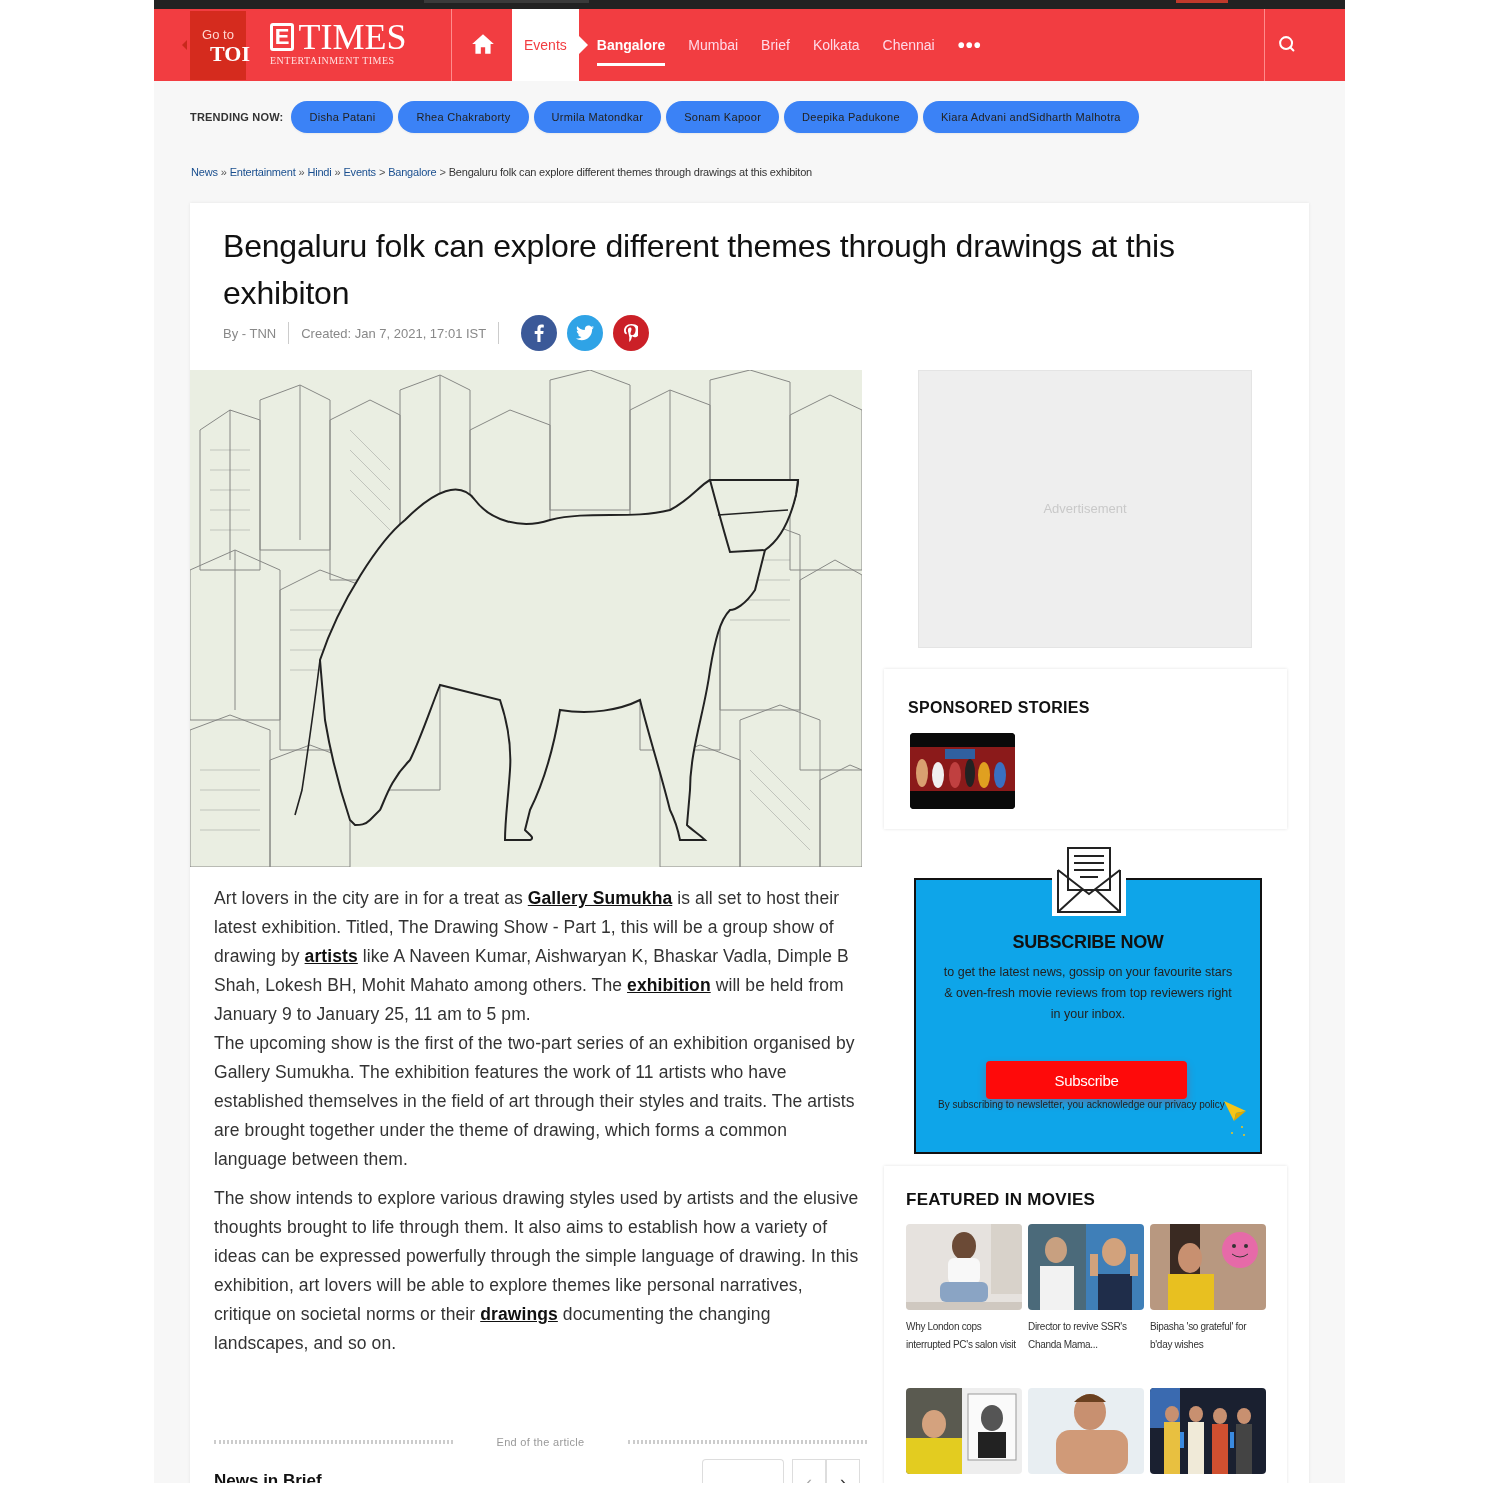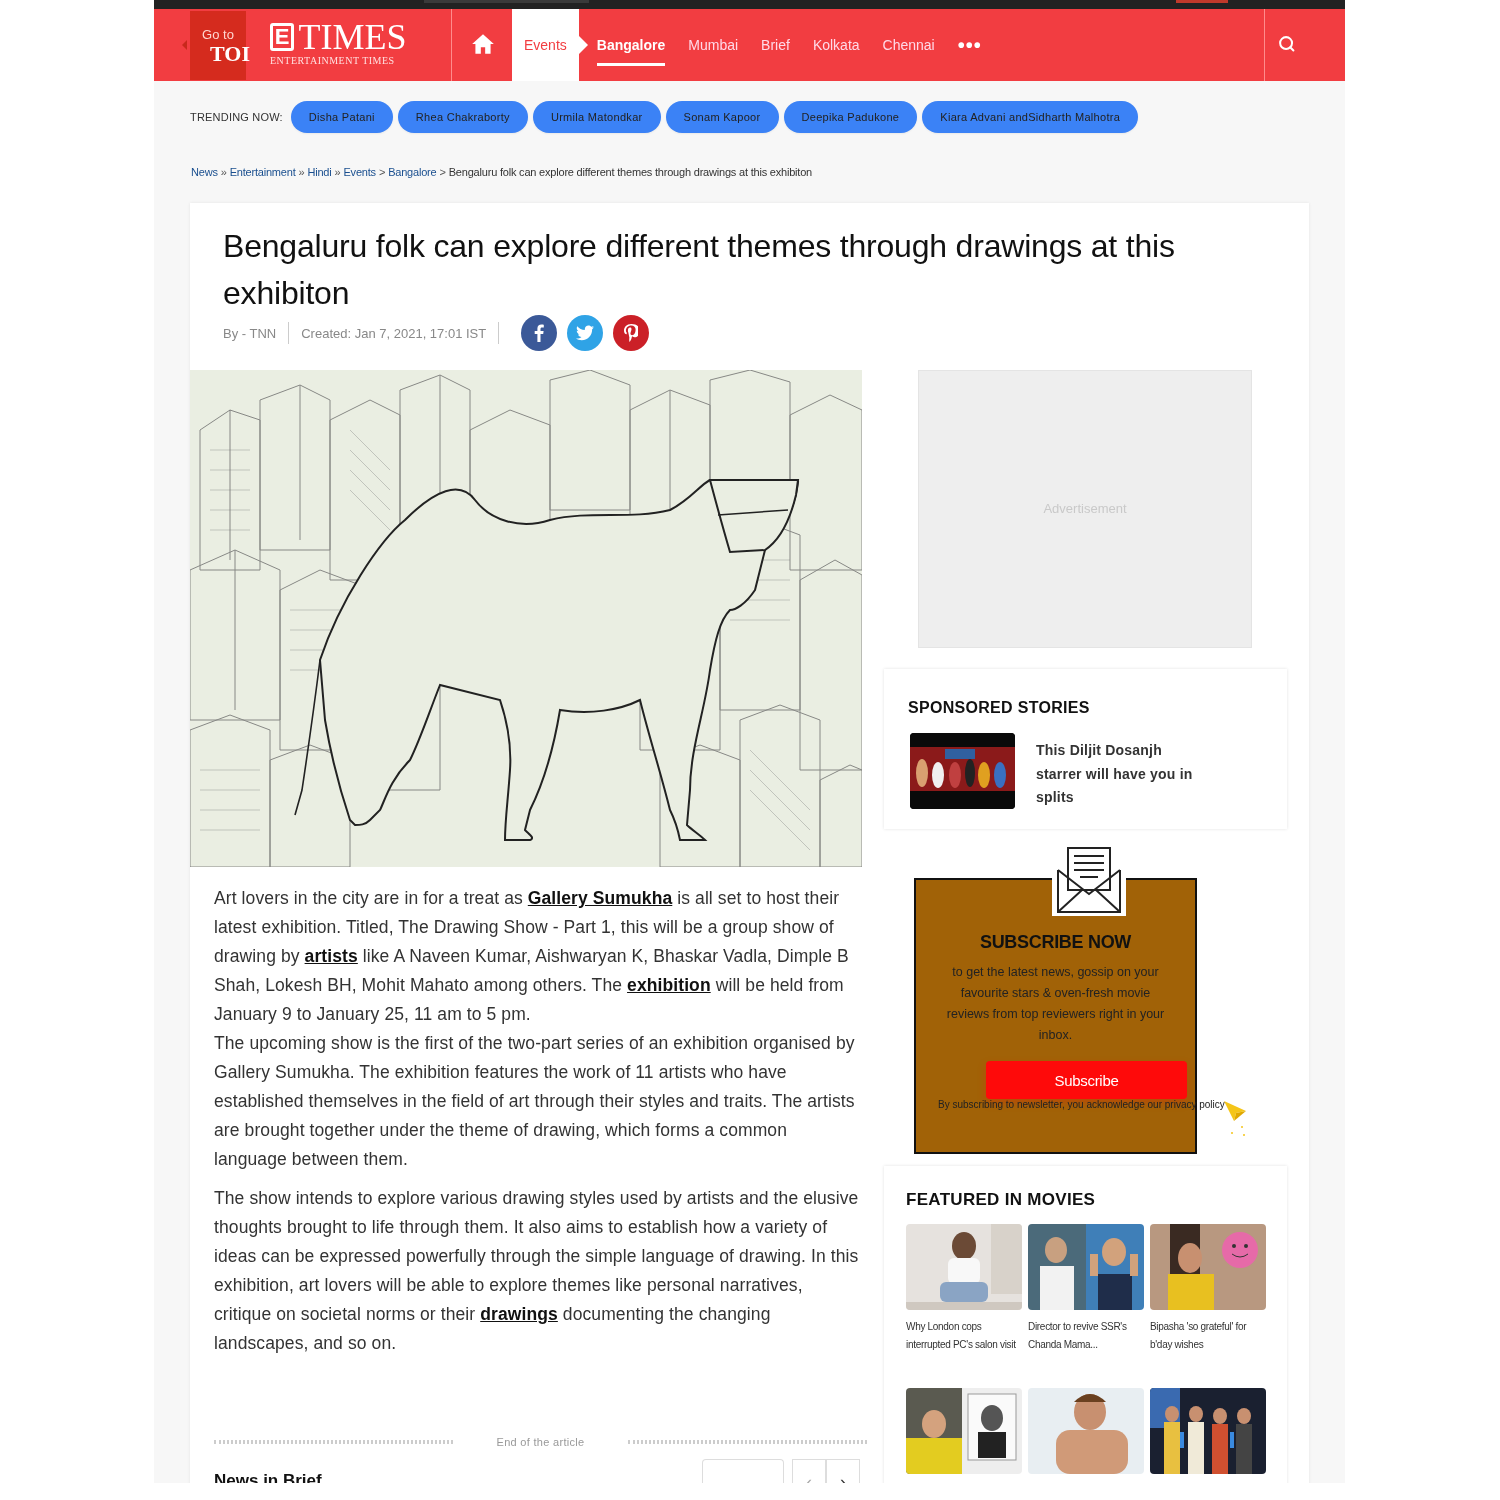--- a/index.html
+++ b/index.html
@@ -20,21 +20,21 @@
   .home-btn { position: absolute; left: 316px; top: 22px; width: 26px; height: 26px; }
   .nav-items { position: absolute; left: 358px; top: 0; height: 72px; display: flex; align-items: center; }
   .nav-item { font-size: 14px; color: #ffd9e8; margin-right: 23px; position: relative; height: 72px; line-height: 72px; }
   .nav-item.active-parent { background: #fff; color: #f23d41; padding: 0 12px; margin-left: 0; margin-right: 18px; }
   .nav-item.active-parent::after { content: ""; position: absolute; right: -9px; top: 27px; border-top: 9px solid transparent; border-bottom: 9px solid transparent; border-left: 9px solid #fff; }
   .nav-item.current { color: #fff; font-weight: bold; }
   .nav-item.current::after { content: ""; position: absolute; left: 0; right: 0; bottom: 15px; height: 3px; background: #fff; }
   .nav-more { font-size: 20px; color: #fff; letter-spacing: 1px; line-height: 72px; font-weight: bold; }
   .search-btn { position: absolute; left: 1122px; top: 24px; width: 24px; height: 24px; }
   .trending { position: absolute; left: 36px; top: 100px; height: 34px; display: flex; align-items: center; }
-  .trending-label { font-size: 11px; font-weight: normal; color: #333; margin-right: 8px; letter-spacing: 0.2px; }
+  .trending-label { font-size: 11px; font-weight: bold; color: #333; margin-right: 8px; letter-spacing: 0.2px; }
   .chip { background: #3b82f6; border-radius: 17px; height: 32px; line-height: 32px; padding: 0 18px; font-size: 11px; color: #222; margin-right: 5px; box-shadow: 0 1px 2px rgba(0,0,0,0.06); letter-spacing: 0.3px; }
   .breadcrumb { position: absolute; left: 37px; top: 166px; font-size: 11px; color: #333; letter-spacing: -0.2px; }
   .breadcrumb a { color: #1a4f8f; text-decoration: none; }
   .breadcrumb .sep { color: #555; margin: 0 3px; }
   .card { position: absolute; left: 36px; top: 203px; width: 1119px; height: 1300px; background: #fff; box-shadow: 0 0 3px rgba(0,0,0,0.08); }
   .title { position: absolute; left: 33px; top: 20px; width: 1050px; font-size: 32px; line-height: 47px; color: #111; font-weight: normal; letter-spacing: -0.2px; }
   .meta { position: absolute; left: 33px; top: 114px; display: flex; align-items: center; font-size: 13px; color: #888; height: 32px; }
   .meta .bar { width: 1px; height: 22px; background: #ccc; margin: 0 12px; }
   .share { width: 36px; height: 36px; border-radius: 50%; margin-right: 10px; display: flex; align-items: center; justify-content: center; color: #fff; font-weight: bold; font-size: 17px; }
   .hero { position: absolute; left: 0; top: 167px; width: 672px; height: 497px; background: #e9ede0; overflow: hidden; }
@@ -47,21 +47,21 @@
   .end-text { font-size: 11px; color: #999; margin: 0 12px; letter-spacing: 0.3px; }
   .nib-title { position: absolute; left: 24px; top: 1268px; font-size: 17px; font-weight: bold; color: #111; }
   .see-all { position: absolute; left: 512px; top: 1256px; width: 82px; height: 44px; border: 1px solid #ddd; border-bottom: none; border-radius: 4px 4px 0 0; color: #e21b22; font-size: 12px; text-align: center; line-height: 44px; padding-top: 6px; }
   .arrow-btn { position: absolute; top: 1256px; width: 34px; height: 44px; border: 1px solid #ddd; border-bottom: none; font-size: 18px; color: #333; text-align: center; line-height: 44px; }
   .ad { position: absolute; left: 728px; top: 167px; width: 334px; height: 278px; background: #eeeeee; border: 1px solid #e4e4e4; }
   .ad span { position: absolute; left: 0; right: 0; top: 130px; text-align: center; color: #c9c9c9; font-size: 13px; }
   .sponsored { position: absolute; left: 694px; top: 466px; width: 403px; height: 160px; background: #fff; box-shadow: 0 0 3px rgba(0,0,0,0.12); }
   .sponsored h3 { position: absolute; left: 24px; top: 30px; font-size: 16px; font-weight: bold; color: #111; letter-spacing: 0.3px; }
   .sp-thumb { position: absolute; left: 26px; top: 64px; width: 105px; height: 76px; border-radius: 4px; background: #111; overflow: hidden; }
   .sp-text { position: absolute; left: 152px; top: 70px; width: 170px; font-size: 14px; line-height: 23.5px; color: #333; font-weight: bold; letter-spacing: 0.2px; }
-  .subscribe { position: absolute; left: 724px; top: 675px; width: 283px; height: 276px; border: 2px solid #111; background: #a16207; }
+  .subscribe { position: absolute; left: 724px; top: 675px; width: 348px; height: 276px; border: 2px solid #111; background: #0ea5e9; }
   .env-wrap { position: absolute; left: 136px; top: -36px; width: 74px; height: 72px; background: #fff; }
   .subscribe h3 { position: absolute; left: 0; right: 0; top: 52px; text-align: center; font-size: 18px; font-weight: bold; color: #111; letter-spacing: -0.3px; }
   .subscribe .desc { position: absolute; left: 22px; right: 22px; top: 82px; text-align: center; font-size: 12.5px; line-height: 21px; color: #222; }
   .sub-btn { position: absolute; left: 70px; top: 181px; width: 201px; height: 38px; background: #fe0a0a; color: #fff; border: none; border-radius: 4px; font-size: 15px; box-shadow: 0 4px 8px rgba(254,10,10,0.25); letter-spacing: -0.3px; }
   .sub-note { position: absolute; left: 22px; top: 220px; width: 290px; font-size: 10px; line-height: 10px; color: #222; }
   .plane { position: absolute; left: 306px; top: 219px; width: 30px; height: 40px; }
   .featured { position: absolute; left: 694px; top: 963px; width: 403px; height: 340px; background: #fff; box-shadow: 0 0 3px rgba(0,0,0,0.12); }
   .featured h3 { position: absolute; left: 22px; top: 24px; font-size: 17px; font-weight: bold; color: #111; letter-spacing: 0.3px; }
   .fm-item { position: absolute; width: 116px; }
   .fm-thumb { width: 116px; height: 86px; border-radius: 4px; overflow: hidden; position: relative; }
@@ -237,21 +237,20 @@
           <rect x="0" y="14" width="105" height="44" fill="#8b1a1a"></rect>
           <rect x="35" y="16" width="30" height="10" fill="#3060a0"></rect>
           <ellipse cx="12" cy="40" rx="6" ry="14" fill="#d9a070"></ellipse>
           <ellipse cx="28" cy="42" rx="6" ry="13" fill="#f0f0f0"></ellipse>
           <ellipse cx="45" cy="42" rx="6" ry="13" fill="#c04040"></ellipse>
           <ellipse cx="60" cy="40" rx="5" ry="14" fill="#222"></ellipse>
           <ellipse cx="74" cy="42" rx="6" ry="13" fill="#e0a020"></ellipse>
           <ellipse cx="90" cy="42" rx="6" ry="13" fill="#3a70c0"></ellipse>
         </svg>
       </div>
-      <div class="sp-text">This Diljit Dosanjh starrer will have you in splits</div>
     </div>
 
     <div class="subscribe">
       <div class="env-wrap">
         <svg width="74" height="72" viewBox="0 0 74 72">
           <rect x="16" y="4" width="42" height="42" fill="#fff" stroke="#222" stroke-width="2"></rect>
           <line x1="22" y1="12" x2="52" y2="12" stroke="#222" stroke-width="2"></line>
           <line x1="22" y1="19" x2="52" y2="19" stroke="#222" stroke-width="2"></line>
           <line x1="22" y1="26" x2="52" y2="26" stroke="#222" stroke-width="2"></line>
           <line x1="28" y1="33" x2="46" y2="33" stroke="#222" stroke-width="2"></line>

